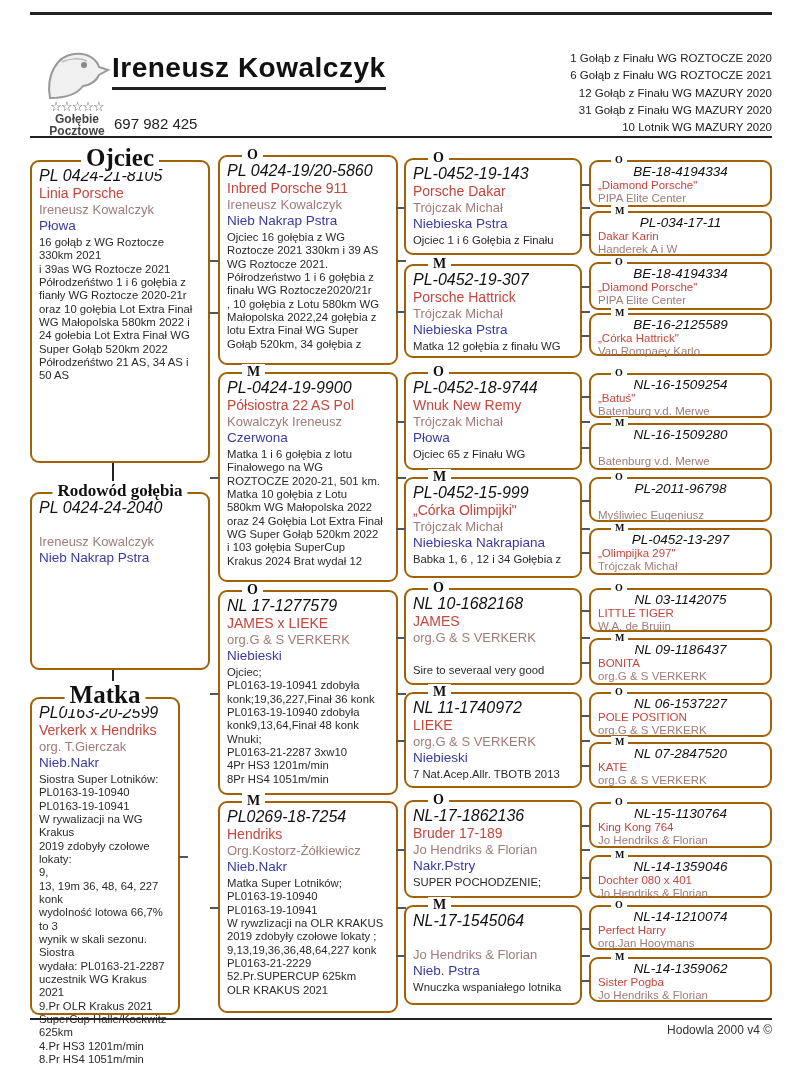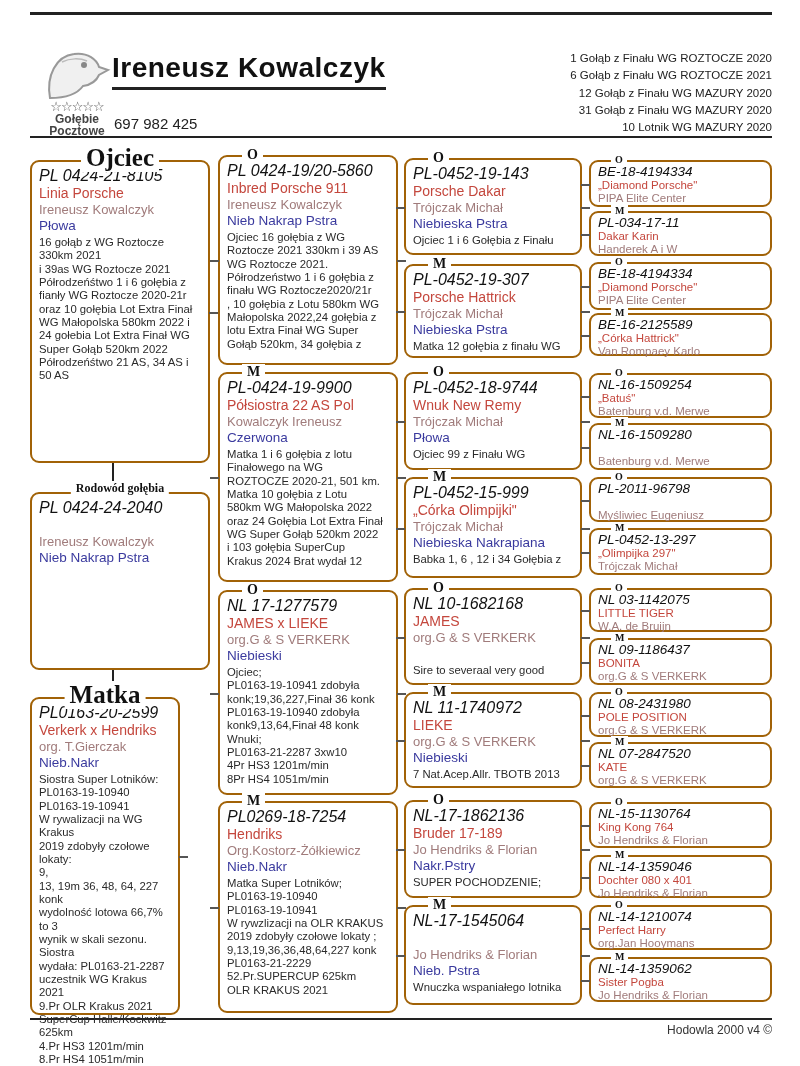--- a/index.html
+++ b/index.html
@@ -24,28 +24,28 @@
   .footer{position:absolute;left:472px;top:1023px;width:300px;text-align:right;
           font-size:12px;color:#333;}
 
   
   .pbox{position:absolute;border:2px solid #a16207;border-radius:9px;background:#fff;
         padding:4px 7px;box-sizing:border-box;}
   .label{position:absolute;top:-10px;left:22px;background:#fff;padding:0 5px;
          font-family:"Liberation Serif",serif;font-weight:bold;font-size:14px;color:#111;white-space:nowrap;}
   .label.center{left:50%;transform:translateX(-50%);}
   .label.big{font-size:25px;top:-18px;}
-  .label.mid{font-size:12px;top:-13px;}
+  .label.mid{font-size:17px;top:-13px;}
   .rg{font-weight:normal;font-style:italic;font-size:16px;color:#111;line-height:19px;white-space:nowrap;}
   .nm{color:#c4473d;font-size:14px;line-height:17px;min-height:17px;}
   .ow{color:#a07b7b;font-size:13px;line-height:15px;min-height:15px;}
   .cl{color:#3a3a9e;font-size:13.5px;line-height:17px;min-height:17px;}
   .ds{color:#2a2a2a;font-size:11.3px;line-height:1.18;white-space:pre-line;margin-top:2px;}
   .small{padding:2px 7px;}
-  .small .rg{font-size:13.5px;line-height:15px;}
+  .small .rg{font-size:13.5px;line-height:15px;text-align:center;}
   .small .nm{font-size:11.5px;line-height:13px;min-height:13px;}
   .small .ow{font-size:11.5px;line-height:13px;min-height:13px;}
   .small .label{font-size:10px;top:-8px;left:20px;padding:0 4px;}
   .tl{position:absolute;left:-10px;top:50%;width:9px;height:0;border-top:2px solid #555;}
   .tr{position:absolute;right:-10px;top:50%;width:9px;height:0;border-top:2px solid #555;}
 </style>
 </head>
 <body>
 
 <div class="page">
@@ -219,21 +219,21 @@
     <div class="ds">Matka 12 gołębia z finału WG</div>
   </div>
   <div class="pbox" style="left:404px;top:372px;width:178px;height:98px">
     <span class="label">O</span>
     <span class="tl"></span>
       <span class="tr"></span>
     <div class="rg">PL-0452-18-9744</div>
     <div class="nm">Wnuk New Remy</div>
     <div class="ow">Trójczak Michał</div>
     <div class="cl">Płowa</div>
-    <div class="ds">Ojciec 99 z Finału WG</div>
+    <div class="ds">Ojciec 65 z Finału WG</div>
   </div>
   <div class="pbox" style="left:404px;top:477px;width:178px;height:101px">
     <span class="label">M</span>
     <span class="tl"></span>
       <span class="tr"></span>
     <div class="rg">PL-0452-15-999</div>
     <div class="nm">„Córka Olimpijki"</div>
     <div class="ow">Trójczak Michał</div>
     <div class="cl">Niebieska Nakrapiana</div>
     <div class="ds">Babka 1, 6 , 12 i 34 Gołębia z</div>
@@ -345,21 +345,21 @@
   <div class="pbox small" style="left:589px;top:638px;width:183px;height:47px">
     <span class="label">M</span>
     <span class="tl"></span>
     <div class="rg">NL 09-1186437</div>
     <div class="nm">BONITA</div>
     <div class="ow">org.G &amp; S VERKERK</div>
   </div>
   <div class="pbox small" style="left:589px;top:692px;width:183px;height:45px">
     <span class="label">O</span>
     <span class="tl"></span>
-    <div class="rg">NL 08-2431980</div>
+    <div class="rg">NL 06-1537227</div>
     <div class="nm">POLE POSITION</div>
     <div class="ow">org.G &amp; S VERKERK</div>
   </div>
   <div class="pbox small" style="left:589px;top:742px;width:183px;height:46px">
     <span class="label">M</span>
     <span class="tl"></span>
     <div class="rg">NL 07-2847520</div>
     <div class="nm">KATE</div>
     <div class="ow">org.G &amp; S VERKERK</div>
   </div>

